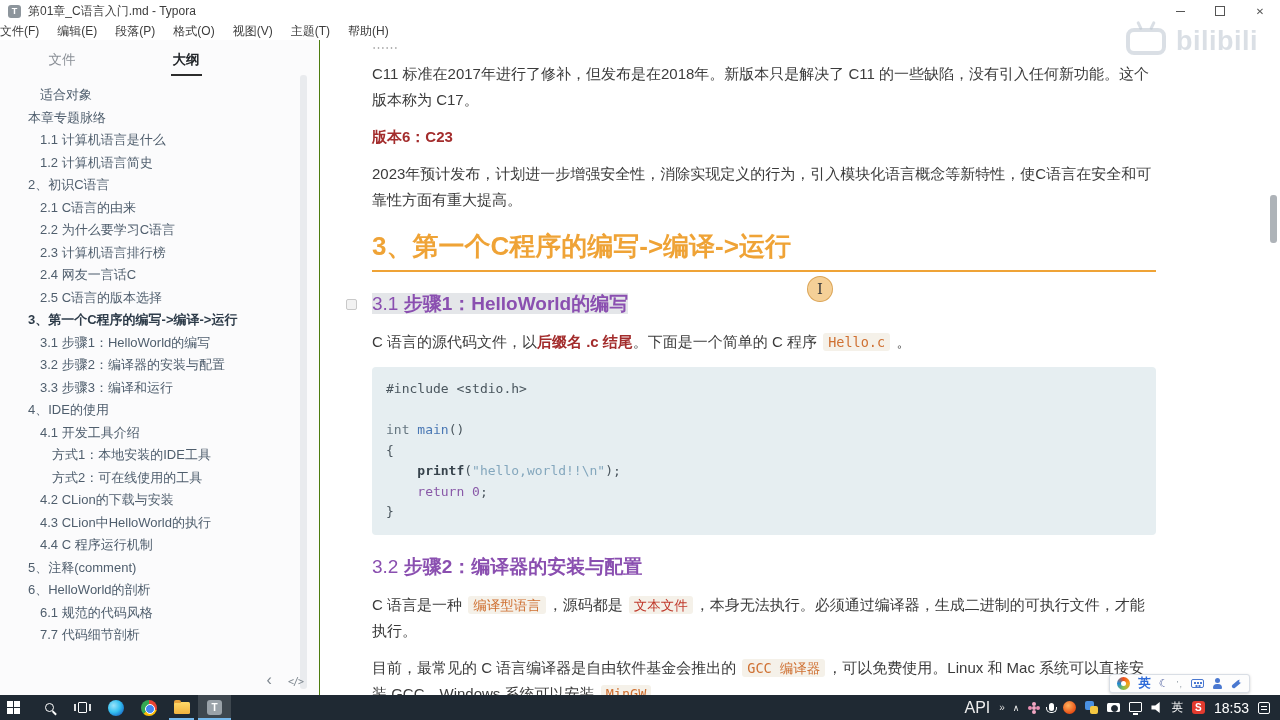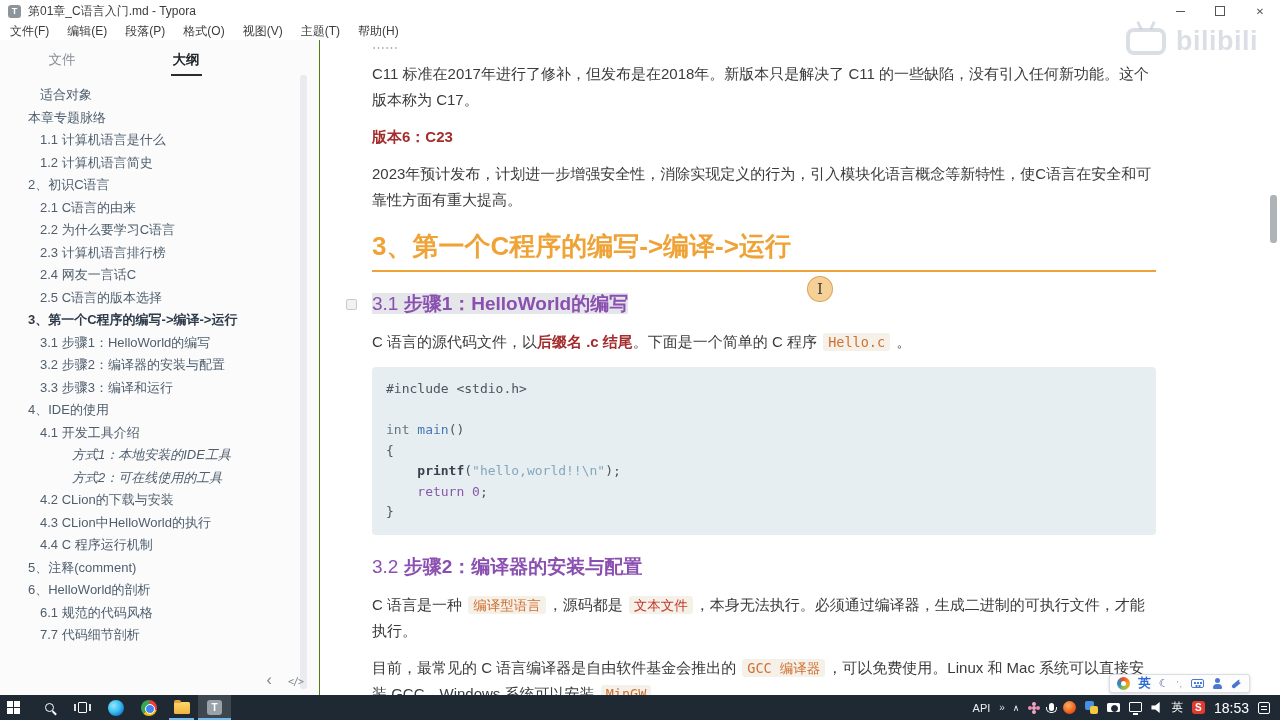--- a/index.html
+++ b/index.html
@@ -12,36 +12,36 @@
   .app-icon { width:13px; height:13px; border-radius:3px; background:#8d959c; color:#fff;
     font-size:9px; font-weight:bold; display:flex; align-items:center; justify-content:center; margin-right:7px; }
   .title-text { font-size:12px; color:#3c3c3c; }
   .win-controls { position:absolute; right:0; top:0; height:22px; display:flex; }
   .win-btn { width:40px; height:22px; display:flex; align-items:center; justify-content:center; color:#555; }
   .btn-min::before { content:""; width:9px; height:1px; background:#555; display:block; }
   .btn-max::before { content:""; width:8px; height:8px; border:1px solid #555; display:block; }
   .btn-close::before { content:"\2715"; font-size:10px; color:#555; }
 
   
-  .menubar { height:18px; display:flex; align-items:center; gap:18px; padding-left:10px; background:#fff; }
+  .menubar { height:18px; display:flex; align-items:center; gap:18px; background:#fff; }
   .menu-item { font-size:12px; color:#3c3c3c; white-space:nowrap; }
 
   
   .main { position:absolute; top:40px; left:0; right:0; bottom:25px; display:flex; }
 
   
   .sidebar { position:relative; width:320px; background:#fbfbfc; border-right:1px solid #4d7c0f; overflow:hidden; }
   .side-tabs { display:flex; height:34px; align-items:center; }
   .side-tab { width:124px; text-align:center; font-size:13.5px; color:#8a8f96; padding-top:6px; }
   .side-tab.active { color:#23272b; font-weight:bold; }
   .side-tab.active .tab-inner { border-bottom:2px solid #2c2c2c; padding:0 2px 7px; }
   .outline { padding:10px 0 0 0; }
   .o-item { line-height:22.5px; font-size:13px; color:#4f5e6d; white-space:nowrap; overflow:hidden; cursor:pointer; }
   .o-item.bold { font-weight:bold; color:#2d3b49; }
-  .lvl1 { padding-left:14px; } .lvl2 { padding-left:28px; } .lvl3 { padding-left:40px; } .lvl4 { padding-left:72px;font-style:italic; }
+  .lvl1 { padding-left:14px; } .lvl2 { padding-left:28px; } .lvl3 { padding-left:40px; } .lvl4 { padding-left:52px; }
   .sidebar-scroll { position:absolute; top:35px; bottom:6px; right:12px; width:7px; background:#e9ebee; border-radius:3px; }
   .sidebar-footer { position:absolute; bottom:6px; right:16px; display:flex; gap:16px; align-items:center; color:#7d868e; }
   .icon-collapse::before { content:"\2039"; font-size:16px; }
   .icon-source::before { content:"</>"; font-family:"DejaVu Sans Mono", monospace; font-size:10px; letter-spacing:-1px; }
 
   
   .editor { position:relative; flex:1; background:#fff; overflow:hidden; }
   .doc { padding:0 124px 0 52px; color:#3b3b3b; }
   .clipped-line { height:10px; overflow:hidden; color:#999; font-size:13px; line-height:15px; }
   .doc p { font-size:15px; line-height:26px; margin:11px 0; }
@@ -118,21 +118,21 @@
     background:conic-gradient(#ea4335 0 30%, #fbbc05 30% 62%, #34a853 62% 100%); }
   .ic-chrome::after { content:""; position:absolute; left:4px; top:4px; width:8px; height:8px;
     border-radius:50%; background:#4286f5; border:1.5px solid #fff; }
   .ic-folder { width:16px; height:12px; background:linear-gradient(#ffd968,#f2b33e); border-radius:1.5px; position:relative; }
   .ic-folder::before { content:""; position:absolute; left:0; top:-2px; width:7px; height:3px;
     background:#e8a33c; border-radius:2px 2px 0 0; }
   .ic-typora { width:15px; height:15px; background:#9aa2a9; border-radius:3px; color:#fff;
     font-size:10px; font-weight:bold; display:flex; align-items:center; justify-content:center; }
 
   .tb-right { margin-left:auto; display:flex; align-items:center; gap:9px; padding-right:10px; }
-  .tray-txt { font-size:11px; color:#eee; }
+  .tray-txt { font-size:16px; color:#eee; }
   .tray-chev { font-size:10px; color:#ddd; letter-spacing:-1px; }
   .tray-up { font-size:9px; color:#eee; }
   .ic-flower { width:4px; height:4px; border-radius:50%; background:#f2a7c3; margin:4px;
     box-shadow:0 -4px #f2a7c3, 4px 0 #eb8fb4, 0 4px #f2a7c3, -4px 0 #eb8fb4; }
   .ic-mic { width:5px; height:8px; background:#fff; border-radius:2.5px; position:relative; margin-bottom:2px; }
   .ic-mic::after { content:""; position:absolute; left:-3px; top:4px; width:9px; height:5px;
     border:1px solid #fff; border-top:none; border-radius:0 0 5px 5px; }
   .ic-fire { width:13px; height:13px; border-radius:50%; background:radial-gradient(circle at 40% 35%, #ffb25e, #e8490f 75%); }
   .ic-duo { width:13px; height:13px; position:relative; }
   .ic-duo::before { content:""; position:absolute; left:0; top:0; width:9px; height:9px; background:#4a90e2; border-radius:2px; }

